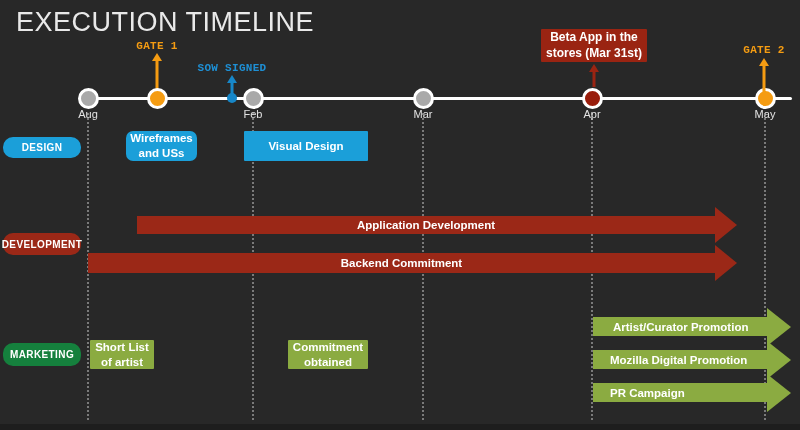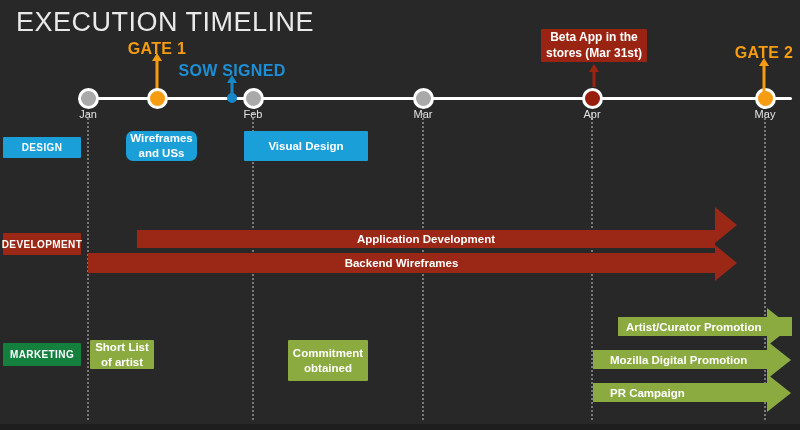--- a/index.html
+++ b/index.html
@@ -13,38 +13,38 @@
   }
   .axis{position:absolute;height:3px;background:#ffffff;border-radius:2px;}
   .gridline{position:absolute;width:0;border-left:2px dotted #8f8f8f;opacity:.8;}
   .circle{position:absolute;border-radius:50%;border:3px solid #ffffff;box-sizing:border-box;}
   .dot{position:absolute;border-radius:50%;}
   .month-label{
     position:absolute;color:#e3e3e3;font-size:11px;transform:translateX(-50%);
     white-space:nowrap;
   }
   .ms-label{
-    position:absolute;transform:translateX(-50%);font-weight:bold;font-size:16px;
-    letter-spacing:.3px;white-space:nowrap;
+    position:absolute;transform:translateX(-50%);font-weight:bold;font-size:11px;
+    letter-spacing:.3px;white-space:nowrap;font-family:Liberation Mono, monospace;
   }
   .ms-box{
     position:absolute;transform:translateX(-50%);color:#ffffff;font-weight:bold;
     font-size:12px;text-align:center;white-space:pre-line;line-height:1.27;
     display:flex;align-items:center;justify-content:center;box-sizing:border-box;
     padding:2px 4px;border-radius:1px;
   }
   .shaft{position:absolute;transform:translateX(-50%);}
   .tri-up{
     position:absolute;width:0;height:0;transform:translateX(-50%);
     border-left:5px solid transparent;border-right:5px solid transparent;
   }
   .row-label{
     position:absolute;left:3px;width:78px;color:#ffffff;font-weight:bold;
     font-size:10px;letter-spacing:.4px;display:flex;align-items:center;
-    justify-content:center;border-radius:1px;box-sizing:border-box;
+    justify-content:center;border-radius:10px;box-sizing:border-box;
   }
   .box-bar{
     position:absolute;color:#ffffff;font-weight:bold;font-size:11.5px;
     text-align:center;display:flex;align-items:center;justify-content:center;
     white-space:pre-line;line-height:1.3;border-radius:1px;box-sizing:border-box;
   }
   .arrow-body{
     position:absolute;color:#ffffff;font-weight:bold;font-size:11.5px;
     display:flex;align-items:center;box-sizing:border-box;white-space:nowrap;
   }
@@ -59,36 +59,36 @@
   <div id="diagram">
       <div class="gridline" style="left: 87px; top: 113px; height: 307px; border-left-color: rgb(143, 143, 143);"></div>
       <div class="gridline" style="left: 252px; top: 113px; height: 307px; border-left-color: rgb(143, 143, 143);"></div>
       <div class="gridline" style="left: 422px; top: 113px; height: 307px; border-left-color: rgb(143, 143, 143);"></div>
       <div class="gridline" style="left: 591px; top: 113px; height: 307px; border-left-color: rgb(143, 143, 143);"></div>
       <div class="gridline" style="left: 764px; top: 113px; height: 307px; border-left-color: rgb(143, 143, 143);"></div>
       <div class="axis" style="left: 86px; top: 97px; width: 706px; background: rgb(255, 255, 255);"></div>
       <div class="box-bar" style="left: 126px; top: 131px; width: 71px; height: 30px; background: rgb(27, 159, 217); border-radius: 7px;">Wireframes
 and USs</div>
       <div class="box-bar" style="left: 244px; top: 131px; width: 124px; height: 30px; background: rgb(27, 159, 217);">Visual Design</div>
-      <div class="arrow-body" style="left: 137px; top: 230px; width: 578px; height: 18px; background: rgb(155, 40, 23); justify-content: center; padding-left: 0px;">Application Development</div>
+      <div class="arrow-body" style="left: 137px; top: 216px; width: 578px; height: 18px; background: rgb(155, 40, 23); justify-content: center; padding-left: 0px;">Application Development</div>
       <div class="arrow-head" style="left: 715px; top: 206.5px; border-top: 18.5px solid transparent; border-bottom: 18.5px solid transparent; border-left: 22px solid rgb(155, 40, 23);"></div>
-      <div class="arrow-body" style="left: 88px; top: 253px; width: 627px; height: 20px; background: rgb(155, 40, 23); justify-content: center; padding-left: 0px;">Backend Wireframes</div>
+      <div class="arrow-body" style="left: 88px; top: 253px; width: 627px; height: 20px; background: rgb(155, 40, 23); justify-content: center; padding-left: 0px;">Backend Commitment</div>
       <div class="arrow-head" style="left: 715px; top: 244.5px; border-top: 18.5px solid transparent; border-bottom: 18.5px solid transparent; border-left: 22px solid rgb(155, 40, 23);"></div>
       <div class="box-bar" style="left: 90px; top: 340px; width: 64px; height: 29px; background: rgb(139, 171, 65);">Short List
 of artist</div>
-      <div class="box-bar" style="left: 288px; top: 340px; width: 80px; height: 41px; background: rgb(139, 171, 65);">Commitment
+      <div class="box-bar" style="left: 288px; top: 340px; width: 80px; height: 29px; background: rgb(139, 171, 65);">Commitment
 obtained</div>
-      <div class="arrow-body" style="left: 618px; top: 317px; width: 174px; height: 19px; background: rgb(139, 171, 65); justify-content: flex-start; padding-left: 8px;">Artist/Curator Promotion</div>
+      <div class="arrow-body" style="left: 593px; top: 317px; width: 174px; height: 19px; background: rgb(139, 171, 65); justify-content: flex-start; padding-left: 20px;">Artist/Curator Promotion</div>
       <div class="arrow-head" style="left: 767px; top: 307.5px; border-top: 19px solid transparent; border-bottom: 19px solid transparent; border-left: 24px solid rgb(139, 171, 65);"></div>
       <div class="arrow-body" style="left: 593px; top: 350px; width: 174px; height: 19px; background: rgb(139, 171, 65); justify-content: flex-start; padding-left: 17px;">Mozilla Digital Promotion</div>
       <div class="arrow-head" style="left: 767px; top: 340.5px; border-top: 19px solid transparent; border-bottom: 19px solid transparent; border-left: 24px solid rgb(139, 171, 65);"></div>
       <div class="arrow-body" style="left: 593px; top: 383px; width: 174px; height: 19px; background: rgb(139, 171, 65); justify-content: flex-start; padding-left: 17px;">PR Campaign</div>
       <div class="arrow-head" style="left: 767px; top: 373.5px; border-top: 19px solid transparent; border-bottom: 19px solid transparent; border-left: 24px solid rgb(139, 171, 65);"></div>
       <div class="circle" style="left: 78px; top: 88px; width: 21px; height: 21px; background: rgb(169, 169, 169);"></div>
-      <div class="month-label" style="left: 88px; top: 108px;">Jan</div>
+      <div class="month-label" style="left: 88px; top: 108px;">Aug</div>
       <div class="circle" style="left: 243px; top: 88px; width: 21px; height: 21px; background: rgb(169, 169, 169);"></div>
       <div class="month-label" style="left: 253px; top: 108px;">Feb</div>
       <div class="circle" style="left: 413px; top: 88px; width: 21px; height: 21px; background: rgb(169, 169, 169);"></div>
       <div class="month-label" style="left: 423px; top: 108px;">Mar</div>
       <div class="circle" style="left: 582px; top: 88px; width: 21px; height: 21px; background: rgb(153, 29, 12);"></div>
       <div class="month-label" style="left: 592px; top: 108px;">Apr</div>
       <div class="circle" style="left: 755px; top: 88px; width: 21px; height: 21px; background: rgb(245, 156, 18);"></div>
       <div class="month-label" style="left: 765px; top: 108px;">May</div>
       <div class="ms-label" style="left: 157px; top: 40px; color: rgb(245, 156, 18);">GATE 1</div>
       <div class="shaft" style="left: 157px; top: 59px; width: 3px; height: 31px; background: rgb(245, 156, 18);"></div>

